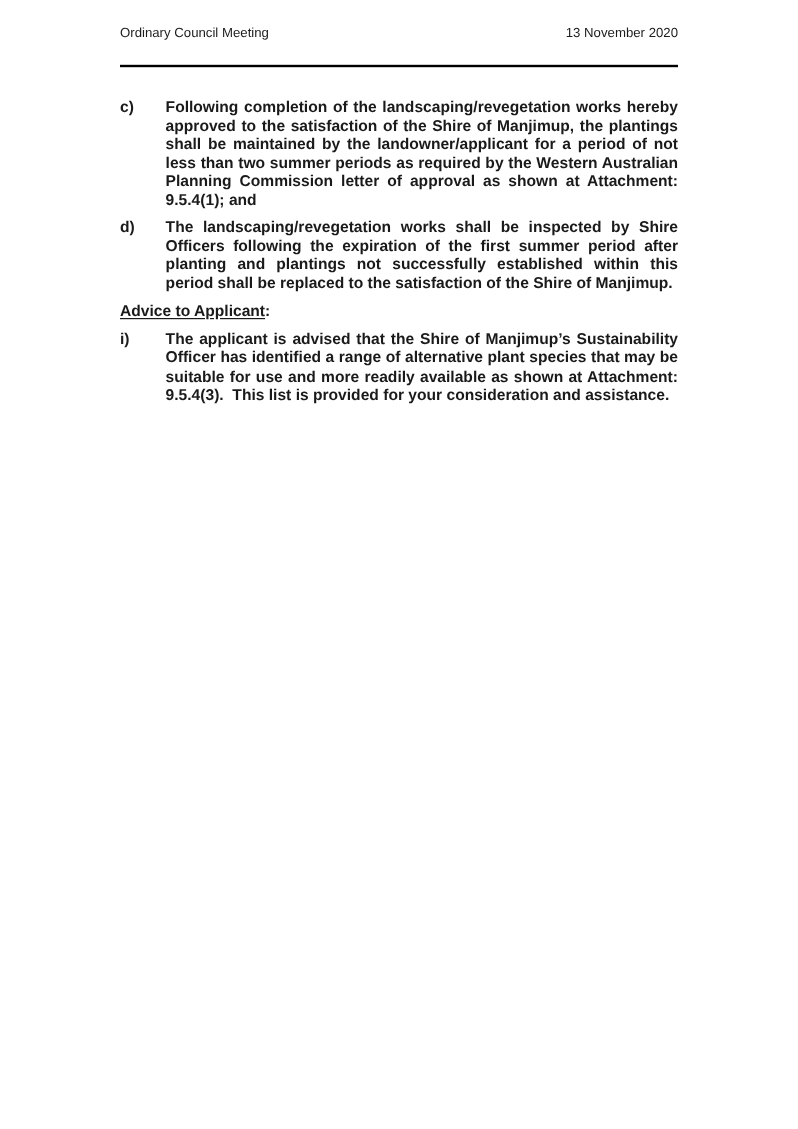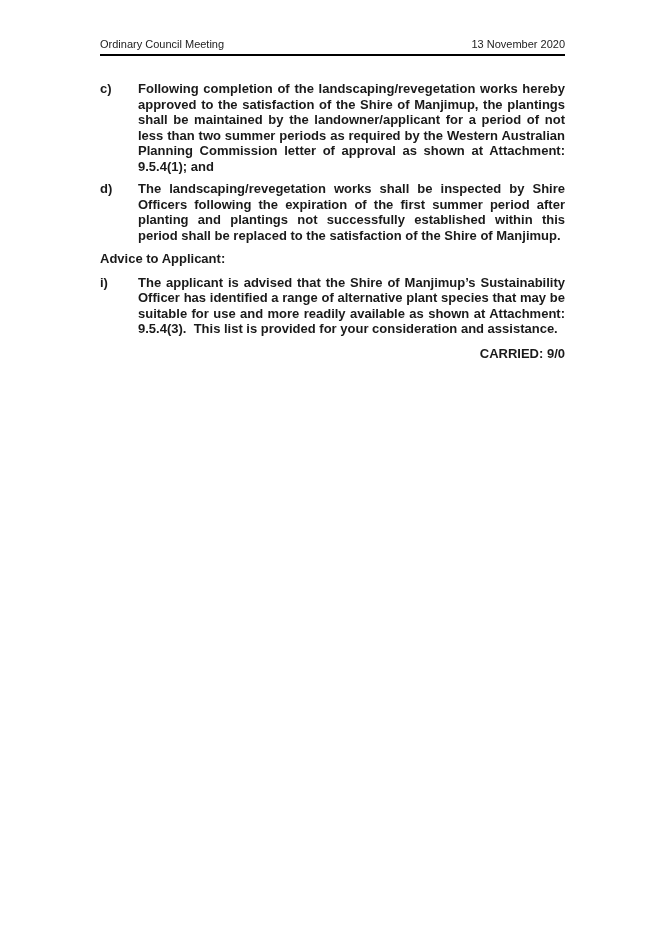--- a/index.html
+++ b/index.html
@@ -12,21 +12,21 @@
     width: 665px;
     height: 941px;
     background: #ffffff;
     color: #1a1a1a;
     font-family: "Liberation Sans", "DejaVu Sans", sans-serif;
     overflow: hidden;
     box-sizing: border-box;
   }
   .header-row {
     position: absolute;
-    top: 38px;
+    top: 22px;
     left: 100px;
     width: 465px;
     display: flex;
     justify-content: space-between;
     font-size: 11px;
     line-height: 13px;
     font-weight: normal;
     color: #1c1c1c;
   }
   .header-rule {
@@ -60,20 +60,21 @@
   .doc-item .item-text {
     flex: 1;
     text-align: justify;
     text-align-last: left;
   }
   .advice-heading {
     margin: 8px 0 8px 0;
     white-space: nowrap;
   }
   .advice-heading .underlined {
+    text-decoration: underline;
     text-underline-offset: 2px;
   }
   .carried-line {
     margin-top: 9px;
     text-align: right;
   }
 </style>
 </head>
 <body>
 
@@ -100,16 +101,15 @@
 
     <div class="advice-heading">
       <span class="underlined">Advice to Applicant</span><span>:</span>
     </div>
 
     <div class="doc-item">
       <span class="item-label">i)</span>
       <span class="item-text">The applicant is advised that the Shire of Manjimup’s Sustainability Officer has identified a range of alternative plant species that may be suitable for use and more readily available as shown at Attachment: 9.5.4(3).&nbsp; This list is provided for your consideration and assistance.</span>
     </div>
 
-    <div class="carried-line">CARRIED: 9/0</div>
 
   </div>
 </div>
 
 </body></html>

